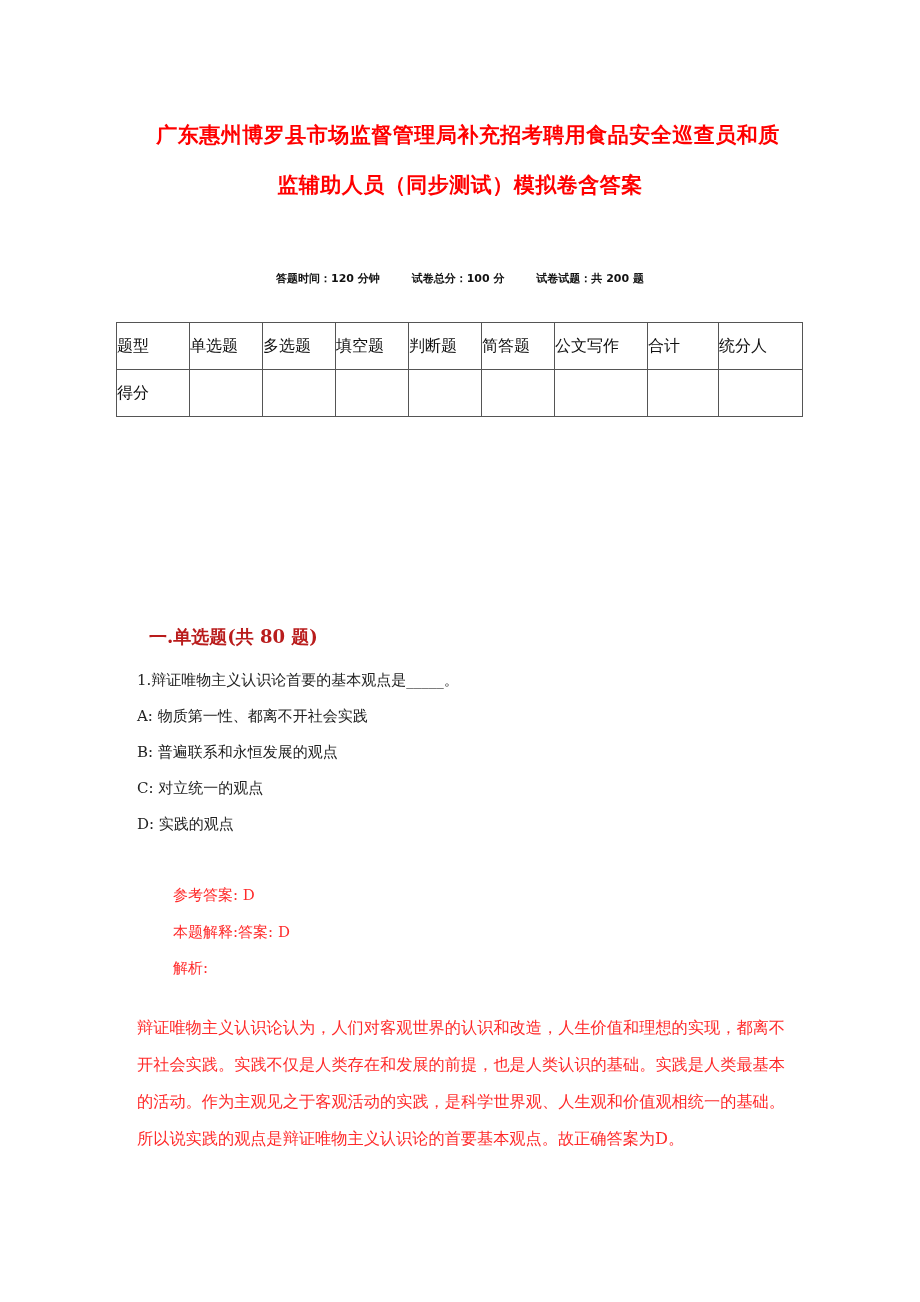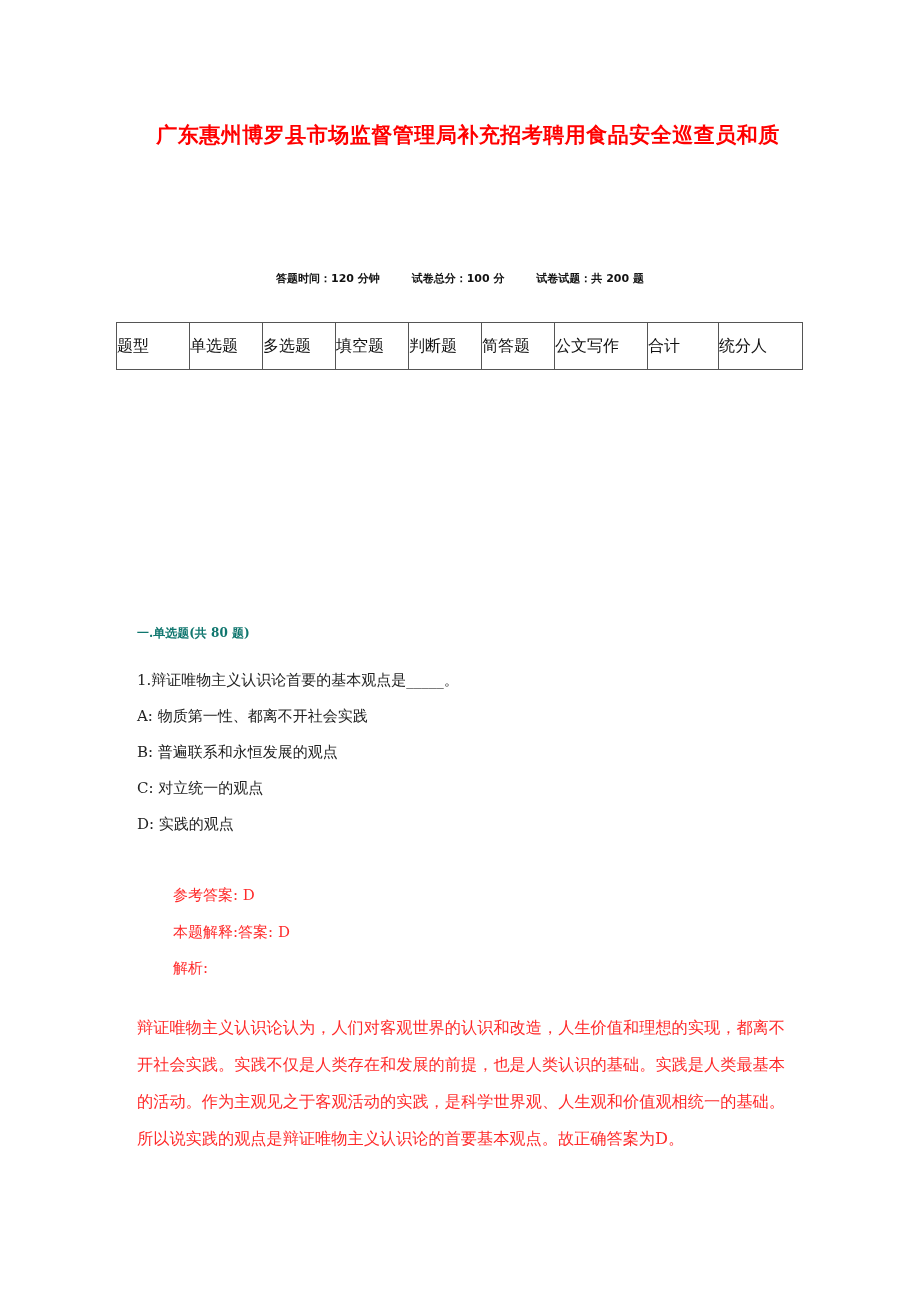--- a/index.html
+++ b/index.html
@@ -22,59 +22,71 @@
 
   table.score {
     position: absolute; left: 116px; top: 322px;
     border-collapse: collapse; font-family: "DejaVu Sans", sans-serif; font-size: 16px; color: #111;
   }
   table.score td {
     border: 1.5px solid #555; height: 46px; padding: 0;
   }
 
   .section-title {
-    position: absolute; left: 137px; top: 625px;
-    font-family: "DejaVu Serif", serif; font-weight: bold; font-size: 12px; color: #0f766e;
+    position: absolute; left: 149px; top: 625px;
+    font-family: "DejaVu Serif", serif; font-weight: bold; font-size: 18px; color: #b91c1c;
   }
   .body-text {
     position: absolute; left: 137px; font-family: "DejaVu Serif", serif;
     font-size: 15px; color: #222; white-space: nowrap;
   }
   .red { color: #ff2a2a; margin-left: 36px; }
   .para {
     position: absolute; left: 137px; top: 1009px; width: 648px;
     font-family: "DejaVu Serif", serif; font-size: 16.2px; line-height: 37px;
     color: #ff2a2a; text-align: justify;
   }
 </style>
 </head>
 <body>
 
 <div class="page">
 
   <div class="title-line l1">广东惠州博罗县市场监督管理局补充招考聘用食品安全巡查员和质</div>
+  <div class="title-line l2">监辅助人员（同步测试）模拟卷含答案</div>
 
   <div class="meta">
     <span class="item">答题时间：120 分钟</span>
     <span class="item">试卷总分：100 分</span>
     <span class="item">试卷试题：共 200 题</span>
   </div>
 
   <table class="score">
     <tbody>
         <tr>
       <td style="width:72px">题型</td>
       <td style="width:72px">单选题</td>
       <td style="width:72px">多选题</td>
       <td style="width:72px">填空题</td>
       <td style="width:72px">判断题</td>
       <td style="width:72px">简答题</td>
       <td style="width:92px">公文写作</td>
       <td style="width:70px">合计</td>
       <td style="width:83px">统分人</td>
+    </tr>
+    <tr>
+      <td>得分</td>
+      <td></td>
+      <td></td>
+      <td></td>
+      <td></td>
+      <td></td>
+      <td></td>
+      <td></td>
+      <td></td>
     </tr>
   </tbody>
     </table>
 
   <div class="section-title">一.单选题(共 80 题)</div>
 
   <div class="body-text" style="top:671px">1.辩证唯物主义认识论首要的基本观点是_____。</div>
   <div class="body-text" style="top:707px">A: 物质第一性、都离不开社会实践</div>
   <div class="body-text" style="top:743px">B: 普遍联系和永恒发展的观点</div>
   <div class="body-text" style="top:779px">C: 对立统一的观点</div>

